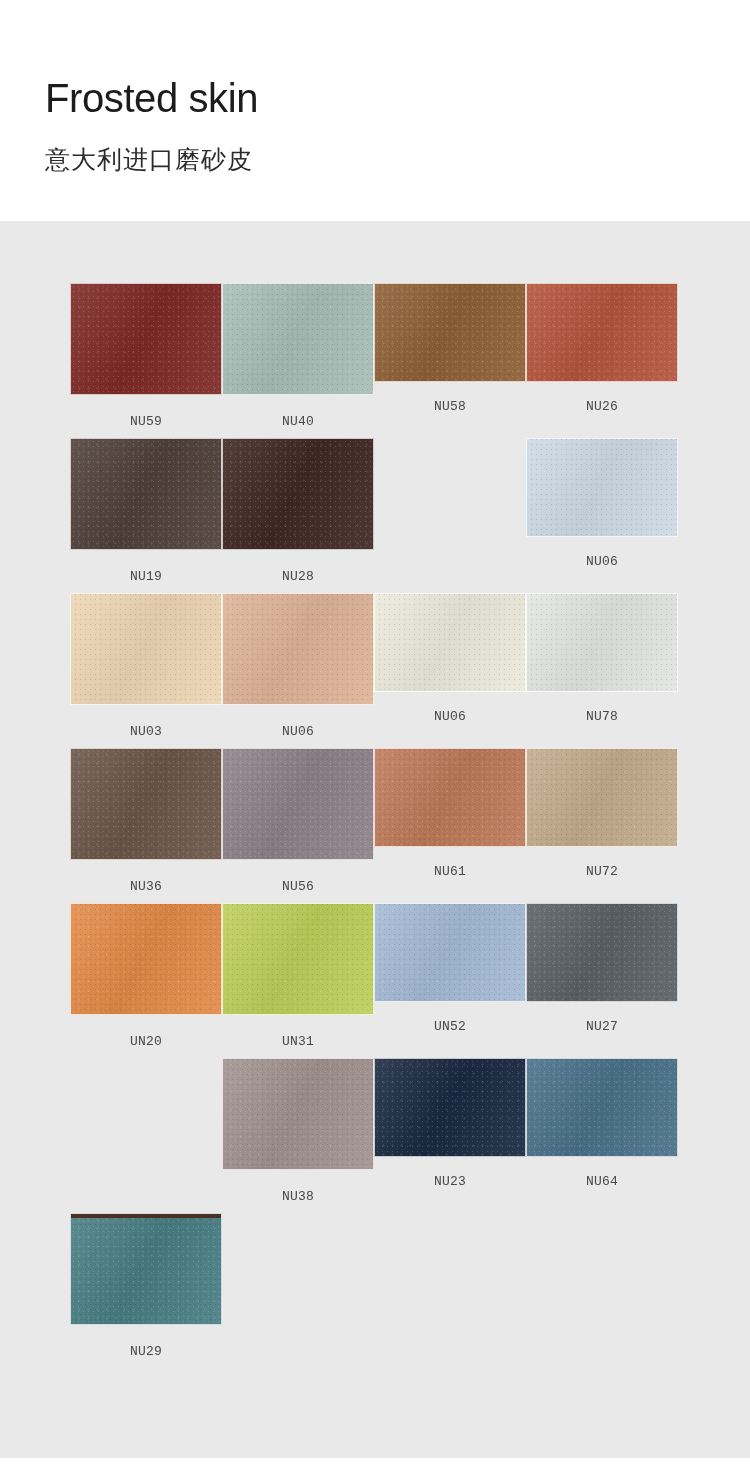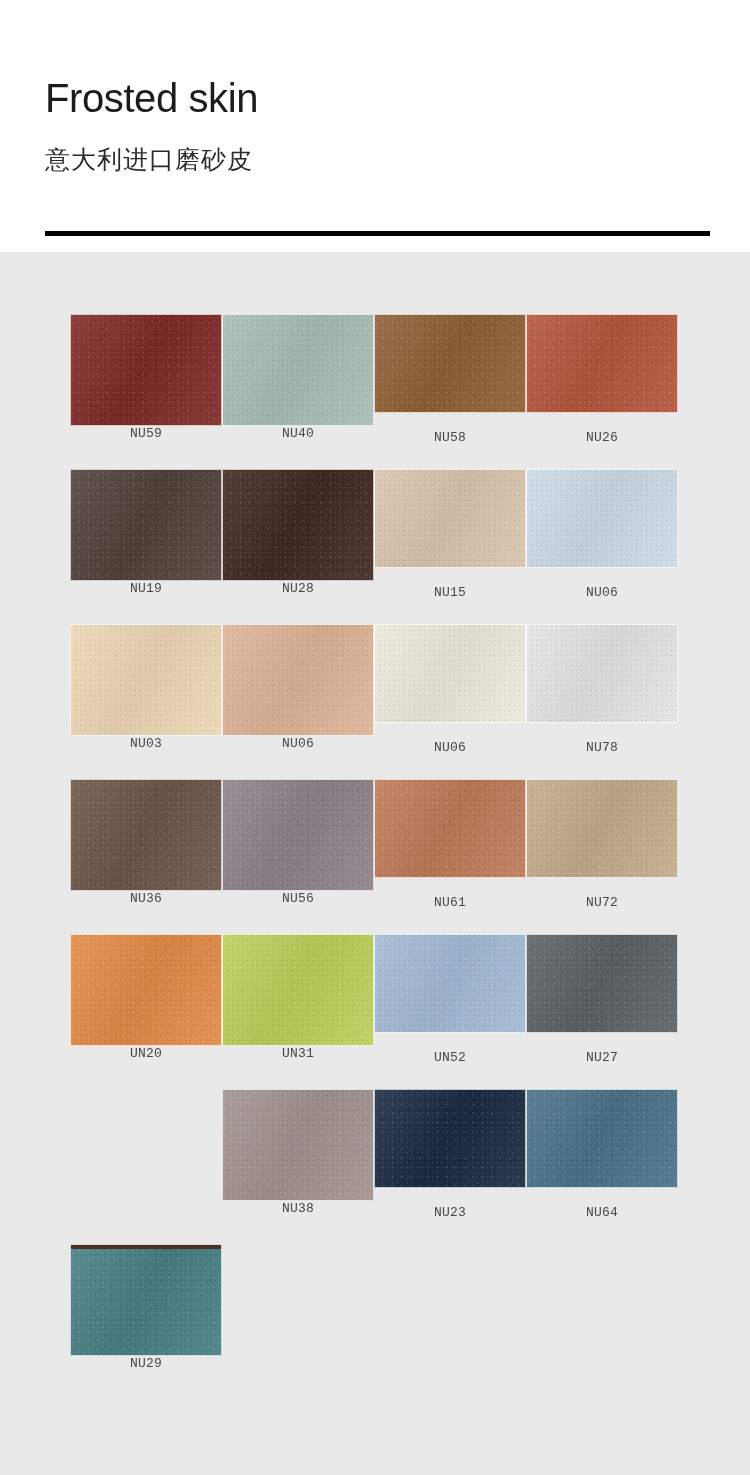--- a/index.html
+++ b/index.html
@@ -9,21 +9,21 @@
   body {
     width: 750px;
     height: 1475px;
     background: #ffffff;
     font-family: "Liberation Sans", sans-serif;
     overflow: hidden;
   }
 
   
   .header {
-    height: 252px;
+    height: 221px;
     background: #ffffff;
     box-sizing: border-box;
     padding: 0;
     position: relative;
   }
   .header-title {
     position: absolute;
     left: 45px;
     top: 78px;
     font-size: 40px;
@@ -111,21 +111,21 @@
     z-index: 2;
   }
 
   .swatch-label {
     text-align: center;
     font-size: 13px;
     color: #474747;
     font-family: Liberation Mono, monospace;
     letter-spacing: 0.2px;
   }
-  .col0 .swatch-label, .col1 .swatch-label { }
+  .col0 .swatch-label, .col1 .swatch-label { margin-top: 19px; }
   .col2 .swatch-label, .col3 .swatch-label { margin-top: 17px; }
 </style>
 </head>
 <body>
 
 <div class="header">
   <div class="header-title">Frosted skin</div>
   <div class="header-subtitle">意大利进口磨砂皮</div>
   <div class="header-rule"></div>
 </div>
@@ -151,24 +151,20 @@
     </div>
     <div class="swatch-row">
       <div class="swatch-cell col0">
         <div class="swatch-chip" style="background: rgb(80, 64, 58);"></div>
         <div class="swatch-label">NU19</div>
       </div>
       <div class="swatch-cell col1">
         <div class="swatch-chip" style="background: rgb(65, 40, 35);"></div>
         <div class="swatch-label">NU28</div>
       </div>
-      <div class="swatch-cell col2">
-        <div class="swatch-chip" style="background: rgb(217, 195, 173);"></div>
-        <div class="swatch-label">NU15</div>
-      </div>
       <div class="swatch-cell col3">
         <div class="swatch-chip" style="background: rgb(206, 217, 228);"></div>
         <div class="swatch-label">NU06</div>
       </div>
     </div>
     <div class="swatch-row">
       <div class="swatch-cell col0">
         <div class="swatch-chip" style="background: rgb(236, 213, 178);"></div>
         <div class="swatch-label">NU03</div>
       </div>

